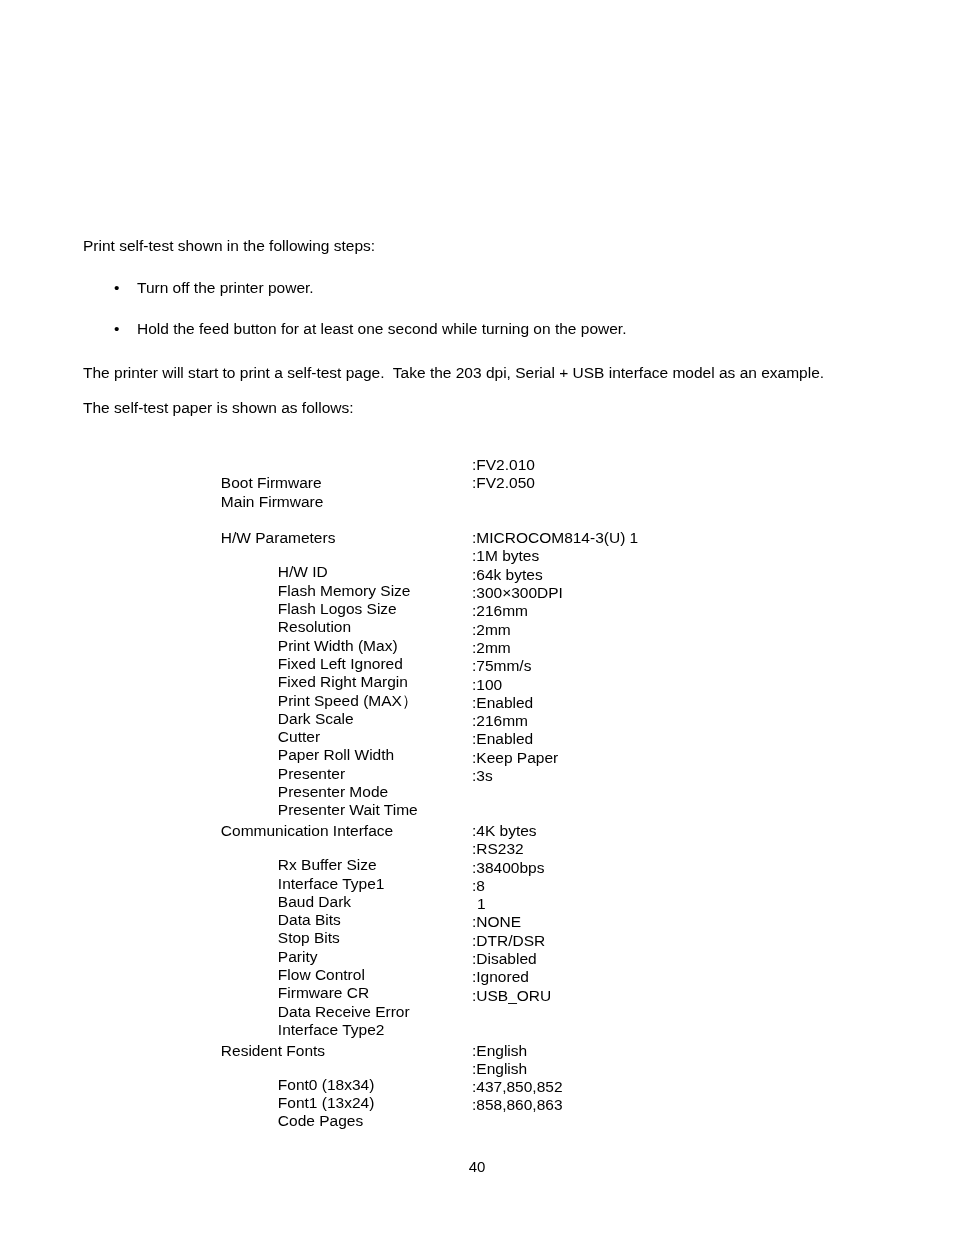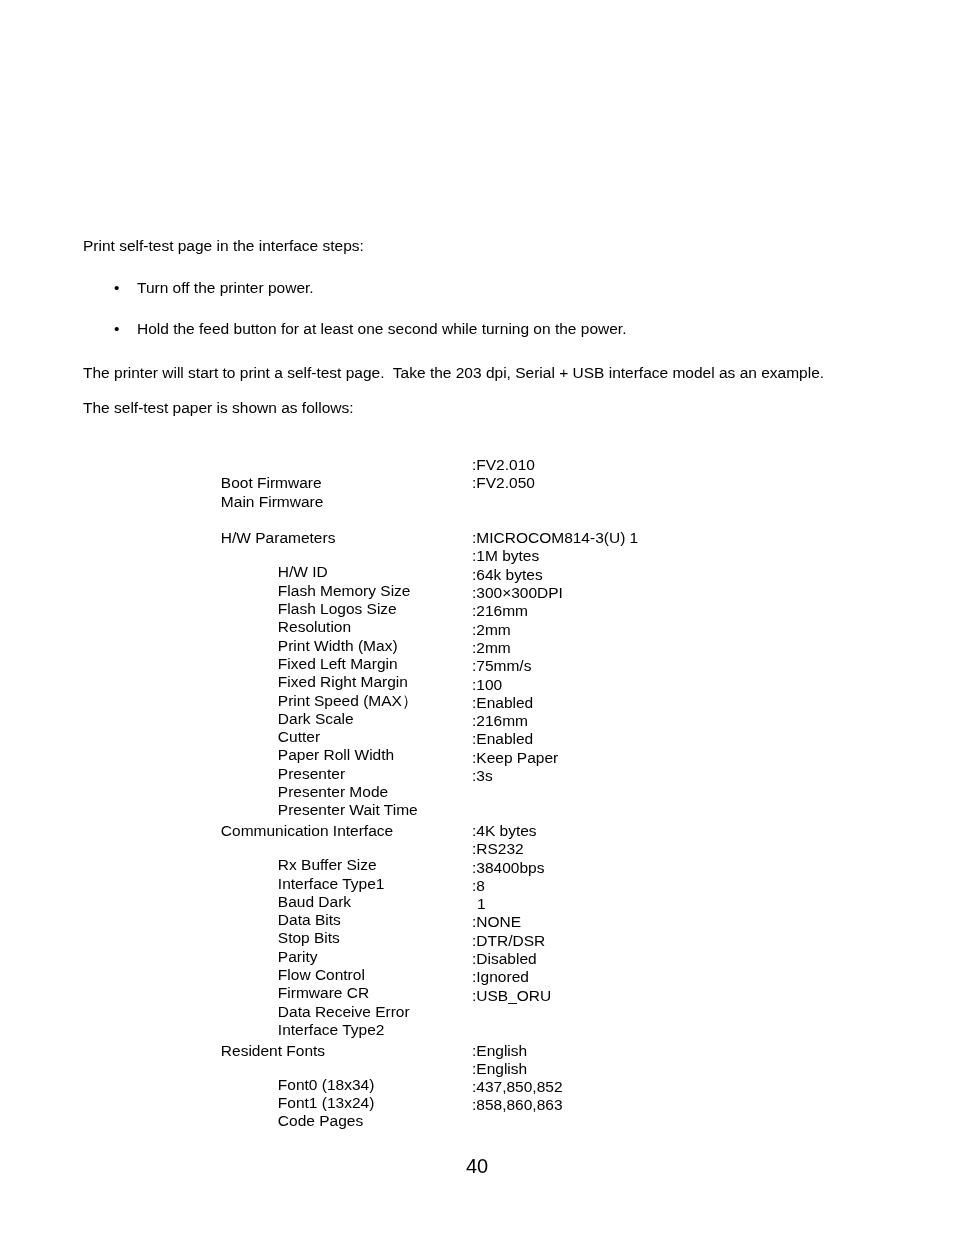--- a/index.html
+++ b/index.html
@@ -100,32 +100,32 @@
     height: 18.3px;
   }
 
   
   .page-number {
     position: absolute;
     left: 0;
     right: 0;
     top: 1157px;
     text-align: center;
-    font-size: 20px;
+    font-size: 15px;
     line-height: 19px;
   }
 </style>
 </head>
 <body>
 
 <div class="page">
 
   <div class="prose">
 
-    <div class="prose-line">Print self-test page in the interface steps:</div>
+    <div class="prose-line">Print self-test shown in the following steps:</div>
 
     <ul class="bullet-list">
       <li class="bullet-item">
         <span class="dot">•</span>
         <span>Turn off the printer power.</span>
       </li>
       <li class="bullet-item">
         <span class="dot">•</span>
         <span>Hold the feed button for at least one second while turning on the power.</span>
       </li>
@@ -167,21 +167,21 @@
     </div>
     <div class="st-row lvl-1">
       <span class="st-label">Resolution</span>
       <span class="st-value">:300×300DPI</span>
     </div>
     <div class="st-row lvl-1">
       <span class="st-label">Print Width (Max)</span>
       <span class="st-value">:216mm</span>
     </div>
     <div class="st-row lvl-1">
-      <span class="st-label">Fixed Left Margin</span>
+      <span class="st-label">Fixed Left Ignored</span>
       <span class="st-value">:2mm</span>
     </div>
     <div class="st-row lvl-1">
       <span class="st-label">Fixed Right Margin</span>
       <span class="st-value">:2mm</span>
     </div>
     <div class="st-row lvl-1">
       <span class="st-label">Print Speed (MAX）</span>
       <span class="st-value">:75mm/s</span>
     </div>

